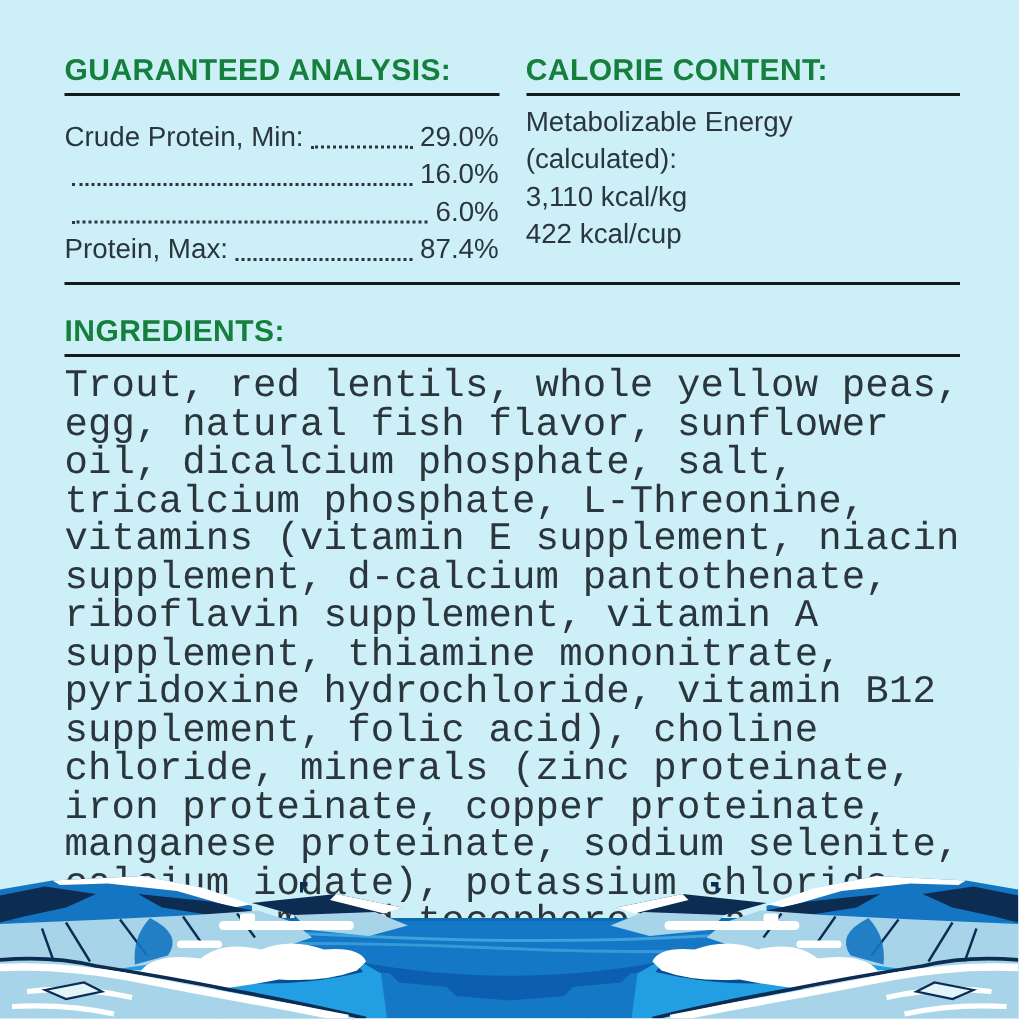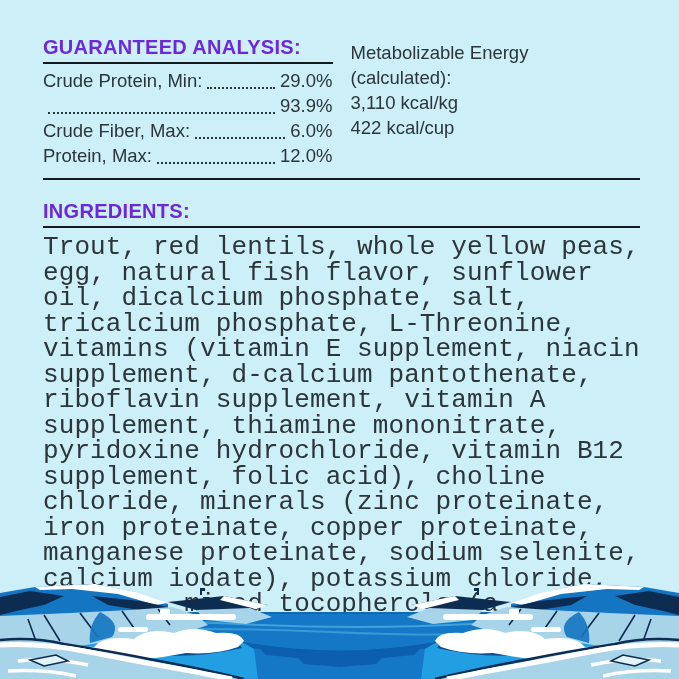--- a/index.html
+++ b/index.html
@@ -22,26 +22,26 @@
   .top-columns {
     display: flex;
     gap: 18px;
   }
   .col { flex: 1; min-width: 0; }
   .section-title {
     font-size: 20px;
     font-weight: bold;
     letter-spacing: 0.3px;
     line-height: 22px;
-    color: #6d28d9;
+    color: #15803d;
     padding-bottom: 4px;
     border-bottom: 2.5px solid #14191d;
   }
   .analysis-rows {
-    margin-top: 4px;
+    margin-top: 14px;
     font-size: 18.5px;
     line-height: 25px;
   }
   .analysis-row { display: flex; align-items: baseline; }
   .analysis-label { white-space: nowrap; }
   .leader-dots {
     flex: 1;
     border-bottom: 2.6px dotted #2b353c;
     margin: 0 5px;
     align-self: flex-end;
@@ -87,36 +87,36 @@
       <section class="col">
         <div class="section-title">GUARANTEED ANALYSIS:</div>
         <div class="analysis-rows">
           <div class="analysis-row">
             <span class="analysis-label">Crude Protein, Min:</span>
             <span class="leader-dots"></span>
             <span class="analysis-value">29.0%</span>
           </div>
           <div class="analysis-row">
             <span class="leader-dots"></span>
-            <span class="analysis-value">93.9%</span>
+            <span class="analysis-value">16.0%</span>
           </div>
           <div class="analysis-row">
-            <span class="analysis-label">Crude Fiber, Max:</span>
             <span class="leader-dots"></span>
             <span class="analysis-value">6.0%</span>
           </div>
           <div class="analysis-row">
             <span class="analysis-label">Protein, Max:</span>
             <span class="leader-dots"></span>
-            <span class="analysis-value">12.0%</span>
+            <span class="analysis-value">87.4%</span>
           </div>
         </div>
       </section>
 
       <section class="col">
+        <div class="section-title">CALORIE CONTENT:</div>
         <div class="calorie-lines">
           <div>Metabolizable Energy</div>
           <div>(calculated):</div>
           <div>3,110 kcal/kg</div>
           <div>422 kcal/cup</div>
         </div>
       </section>
 
     </div>
 

